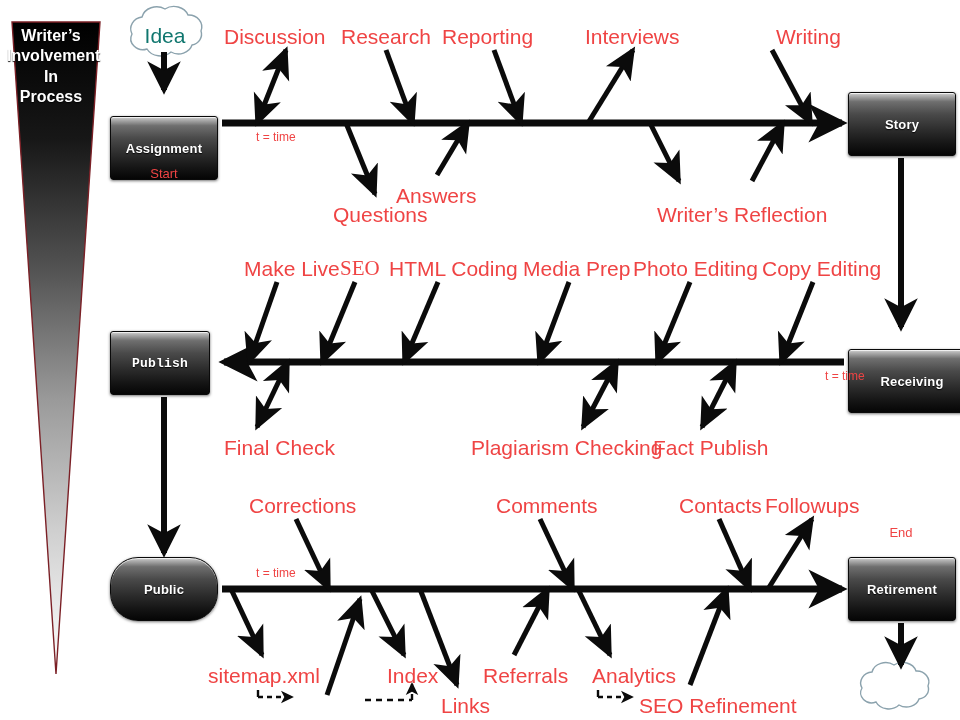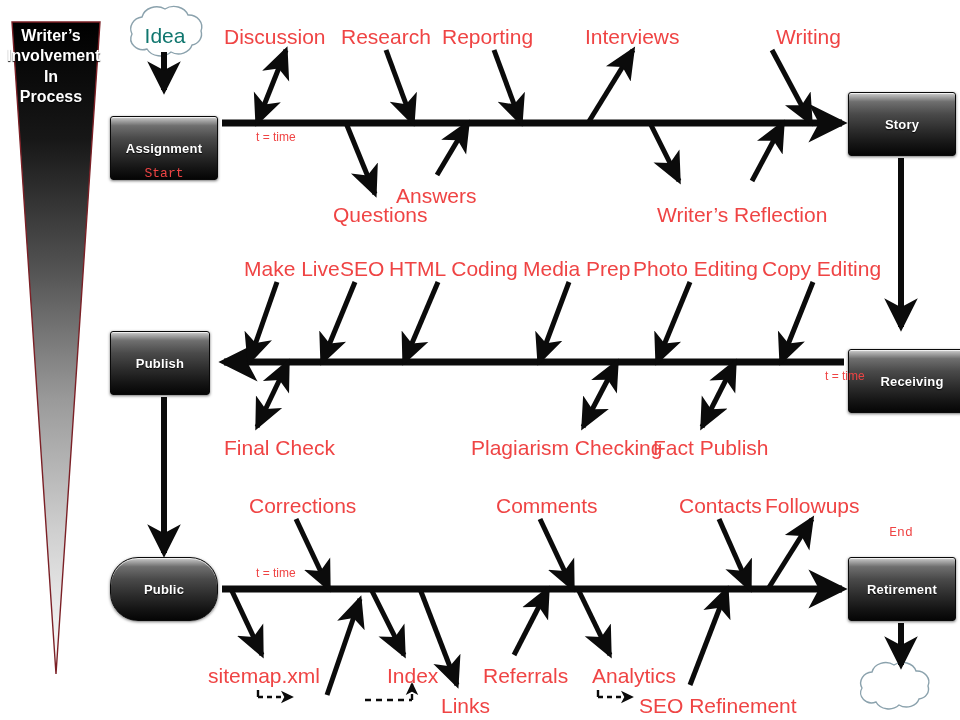--- a/index.html
+++ b/index.html
@@ -27,21 +27,21 @@
     text-shadow:0 1px 1px rgba(0,0,0,.9);
   }
 
   
   .lbl{
     position:absolute;white-space:nowrap;color:#ef4444;
     font-size:21px;line-height:1;
   }
   .lbl.small{font-size:13px;}
   .lbl.tiny{font-size:12px;font-family:"Liberation Sans","DejaVu Sans",sans-serif;padding-left:32px;}
-  .lbl.ctr{transform:translateX(-50%);font-family:Liberation Mono, monospace;}
+  .lbl.ctr{transform:translateX(-50%);}
 
   
   #wedge-label{
     position:absolute;left:7px;top:26px;width:88px;
     text-align:center;color:#ffffff;font-weight:bold;font-size:16px;
     line-height:1.28;text-shadow:0 1px 1px rgba(0,0,0,.9);
     pointer-events:none;
   }
   #wedge-label div{display:block;}
 
@@ -152,21 +152,21 @@
   <div id="boxes">
       <div class="pbox" style="left: 110px; top: 92px; width: 108px; height: 64px; margin-top: 24px;">
         <span>Assignment</span>
       </div>
       <div class="pbox" style="left: 848px; top: 92px; width: 108px; height: 64px;">
         <span>Story</span>
       </div>
       <div class="pbox" style="left: 848px; top: 349px; width: 128px; height: 64px;">
         <span>Receiving</span>
       </div>
-      <div class="pbox" style="left: 110px; top: 331px; width: 100px; height: 64px;">
+      <div class="pbox" style="left: 110px; top: 331px; width: 100px; height: 64px; font-family: Liberation Mono, monospace;">
         <span>Publish</span>
       </div>
       <div class="pbox" style="left: 110px; top: 557px; width: 108px; height: 64px; border-radius: 28px;">
         <span>Public</span>
       </div>
       <div class="pbox" style="left: 848px; top: 557px; width: 108px; height: 64px;">
         <span>Retirement</span>
       </div>
     </div>
   <div id="labels">
@@ -176,21 +176,21 @@
       <div class="lbl" style="left: 224px; top: 26px;">Discussion</div>
       <div class="lbl" style="left: 341px; top: 26px;">Research</div>
       <div class="lbl" style="left: 442px; top: 26px; text-align: right;">Reporting</div>
       <div class="lbl" style="left: 585px; top: 26px;">Interviews</div>
       <div class="lbl" style="left: 741px; top: 26px; margin-left: 35px;">Writing</div>
       <div class="lbl" style="left: 333px; top: 204px;">Questions</div>
       <div class="lbl" style="left: 396px; top: 185px;">Answers</div>
       <div class="lbl" style="left: 657px; top: 204px;">Writer’s  Reflection</div>
       <div class="lbl tiny" style="left: 793px; top: 370px;">t = time</div>
       <div class="lbl" style="left: 244px; top: 258px;">Make Live</div>
-      <div class="lbl" style="left: 340px; top: 258px;">SEO</div>
+      <div class="lbl" style="left: 340px; top: 258px; font-family: Liberation Serif, serif;">SEO</div>
       <div class="lbl" style="left: 389px; top: 258px;">HTML Coding</div>
       <div class="lbl" style="left: 523px; top: 258px;">Media Prep</div>
       <div class="lbl" style="left: 633px; top: 258px;">Photo Editing</div>
       <div class="lbl" style="left: 762px; top: 258px;">Copy Editing</div>
       <div class="lbl" style="left: 224px; top: 437px;">Final Check</div>
       <div class="lbl" style="left: 471px; top: 437px;">Plagiarism Checking</div>
       <div class="lbl" style="left: 653px; top: 437px;">Fact Publish</div>
       <div class="lbl tiny" style="left: 224px; top: 567px;">t = time</div>
       <div class="lbl" style="left: 249px; top: 495px;">Corrections</div>
       <div class="lbl" style="left: 496px; top: 495px;">Comments</div>

